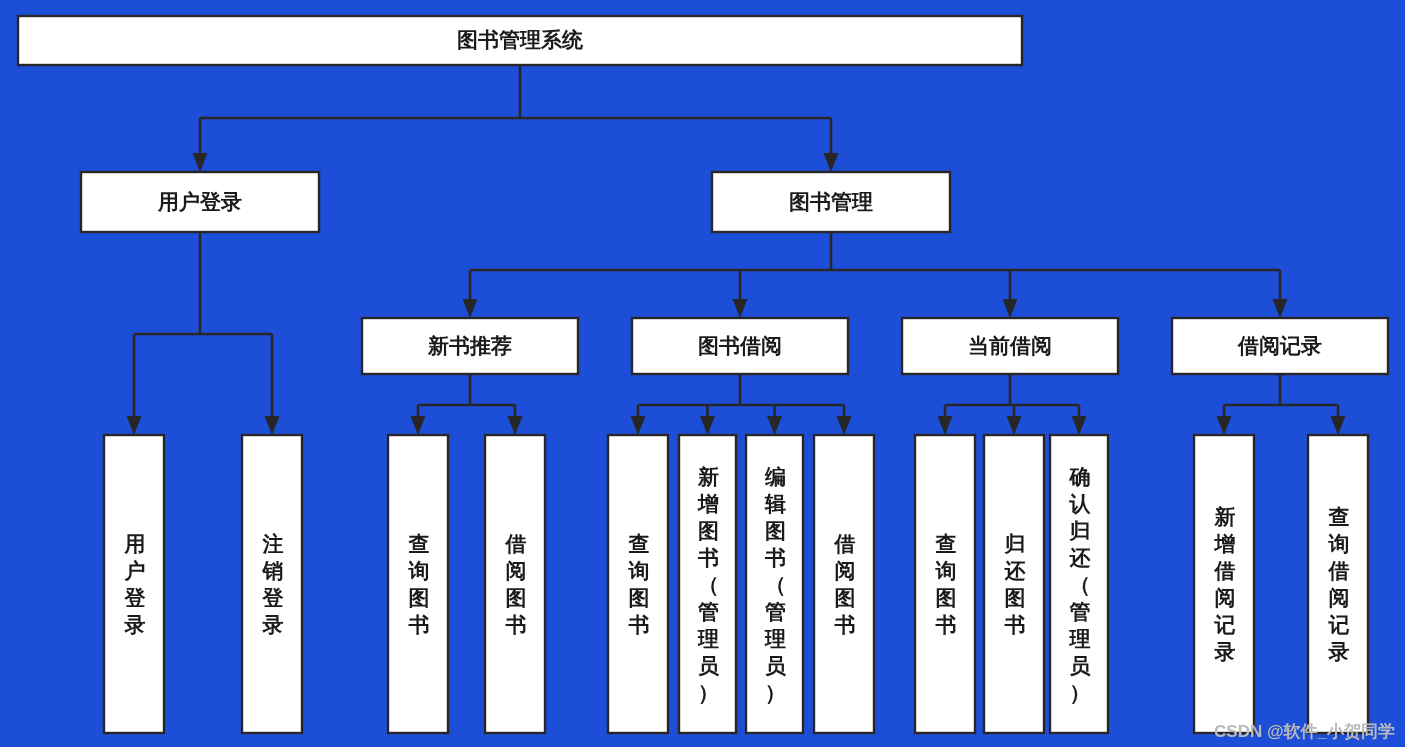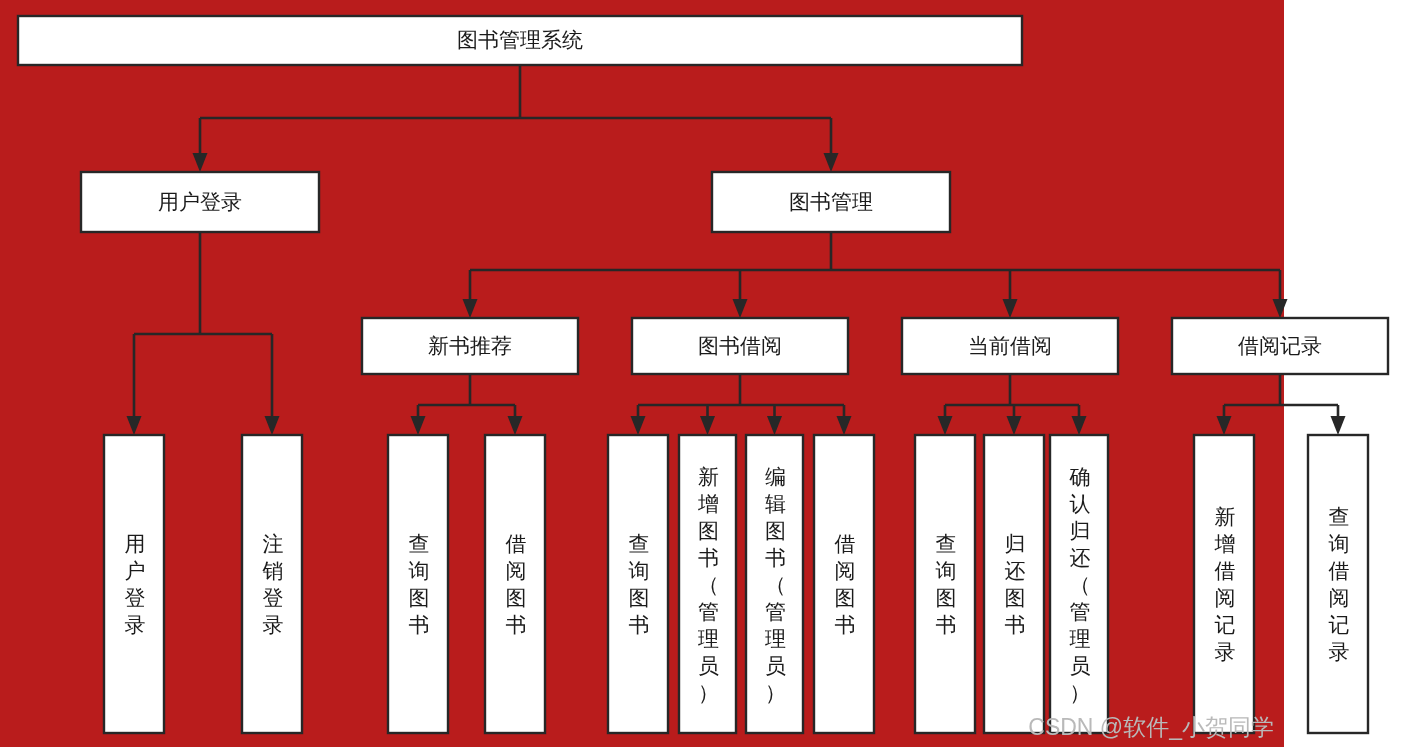--- a/index.html
+++ b/index.html
@@ -8,23 +8,24 @@
     background: #ffffff;
   }
   body {
     width: 1405px;
     height: 747px;
     font-family: "Liberation Sans", sans-serif;
     overflow: hidden;
   }
   #diagram-root {
     position: relative;
-    width: 1284px;
+    width: 1405px;
     height: 747px;
-    background: #b91c1c;
+    background: #1d4ed8;
+    font-weight: bold;
   }
   svg#tree-svg {
     position: absolute;
     top: 0;
     left: 0;
     width: 1405px;
     height: 747px;
     display: block;
   }
   .node-box {
@@ -53,21 +54,21 @@
     font-family: "Liberation Sans", sans-serif;
     font-size: 21px;
     fill: #1b1b1b;
     text-anchor: middle;
   }
   .watermark {
     position: absolute;
     right: 10px;
     bottom: 4px;
     font-family: "Liberation Sans", sans-serif;
-    font-size: 23px;
+    font-size: 17px;
     color: #b9b9b9;
     white-space: nowrap;
     user-select: none;
   }
 </style>
 </head>
 <body>
 
 <div id="diagram-root">
   <svg id="tree-svg" viewBox="0 0 1405 747">

